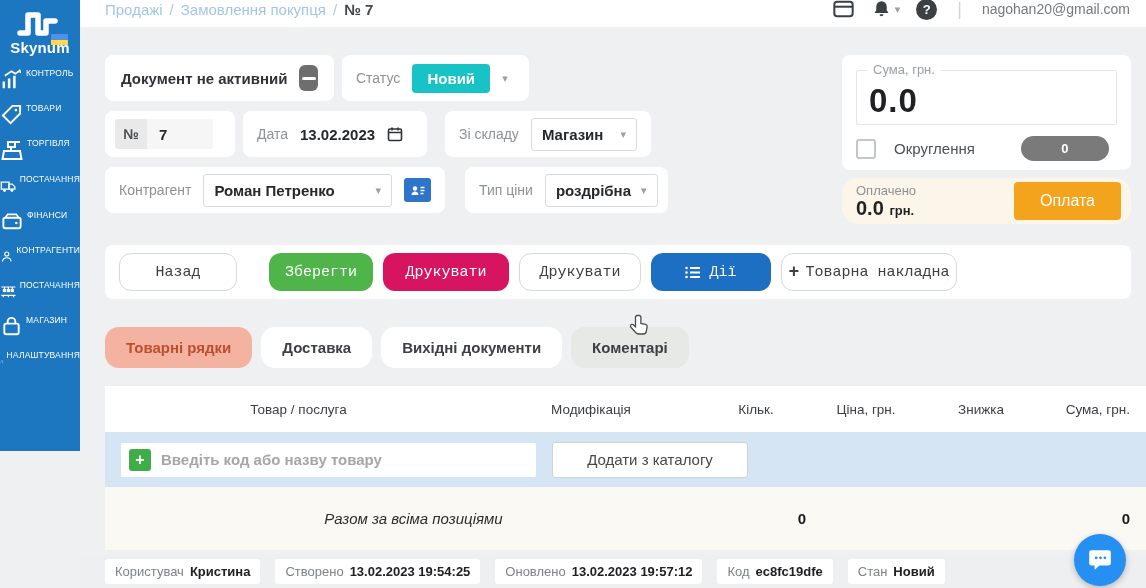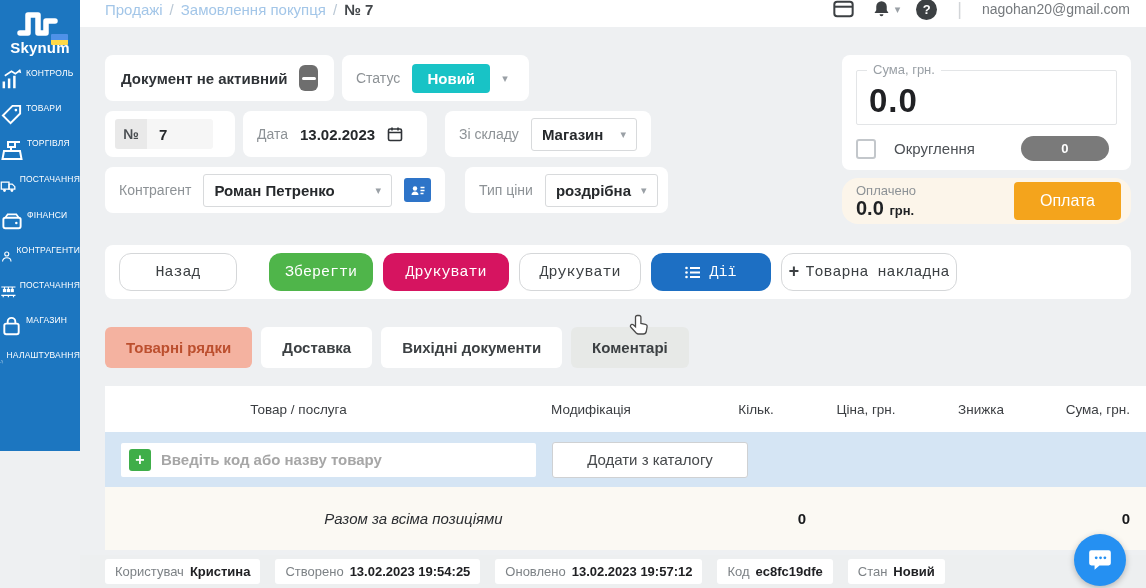--- a/index.html
+++ b/index.html
@@ -91,21 +91,21 @@
   .btn.outline{background:#fff;border-color:#d5d7d9;color:#3c4043}
   .btn-back{width:118px;margin-right:22px}
   .btn-save{width:104px;background:#4fb54a;color:#fff}
   .btn-activate{width:126px;background:#d61460;color:#fff}
   .btn-print{width:122px}
   .btn-actions{width:120px;background:#1d6fc3;color:#fff}
   .btn-invoice{width:176px}
   .plus-glyph{font-size:18px;font-weight:700;margin-right:-2px}
 
   .tabs{margin-top:28px;display:flex;gap:9px}
-  .tab{background:#fff;border-radius:6px;padding:12px 21px;font-size:15px;font-weight:700;
+  .tab{background:#fff;border-radius:14px;padding:12px 21px;font-size:15px;font-weight:700;
        color:#3c4043;cursor:pointer;white-space:nowrap}
   .tab.active{background:#f4b2a0;color:#bc4f2e}
   .tab.hovered{background:#e7e9e7}
 
   .table-card{margin-top:18px;margin-right:-15px;background:#fff}
   .tgrid{display:grid;grid-template-columns:355px 230px 100px 120px 110px 1fr;padding:0 16px}
   .thead{height:46px;align-items:center;color:#3b3e42;font-size:13.5px}
   .th{text-align:center}.th.last{text-align:right}
   .add-row{background:#d5e5f4;height:55px;display:flex;align-items:center;padding:0 16px;gap:16px}
   .add-input-wrap{position:relative;width:415px}

